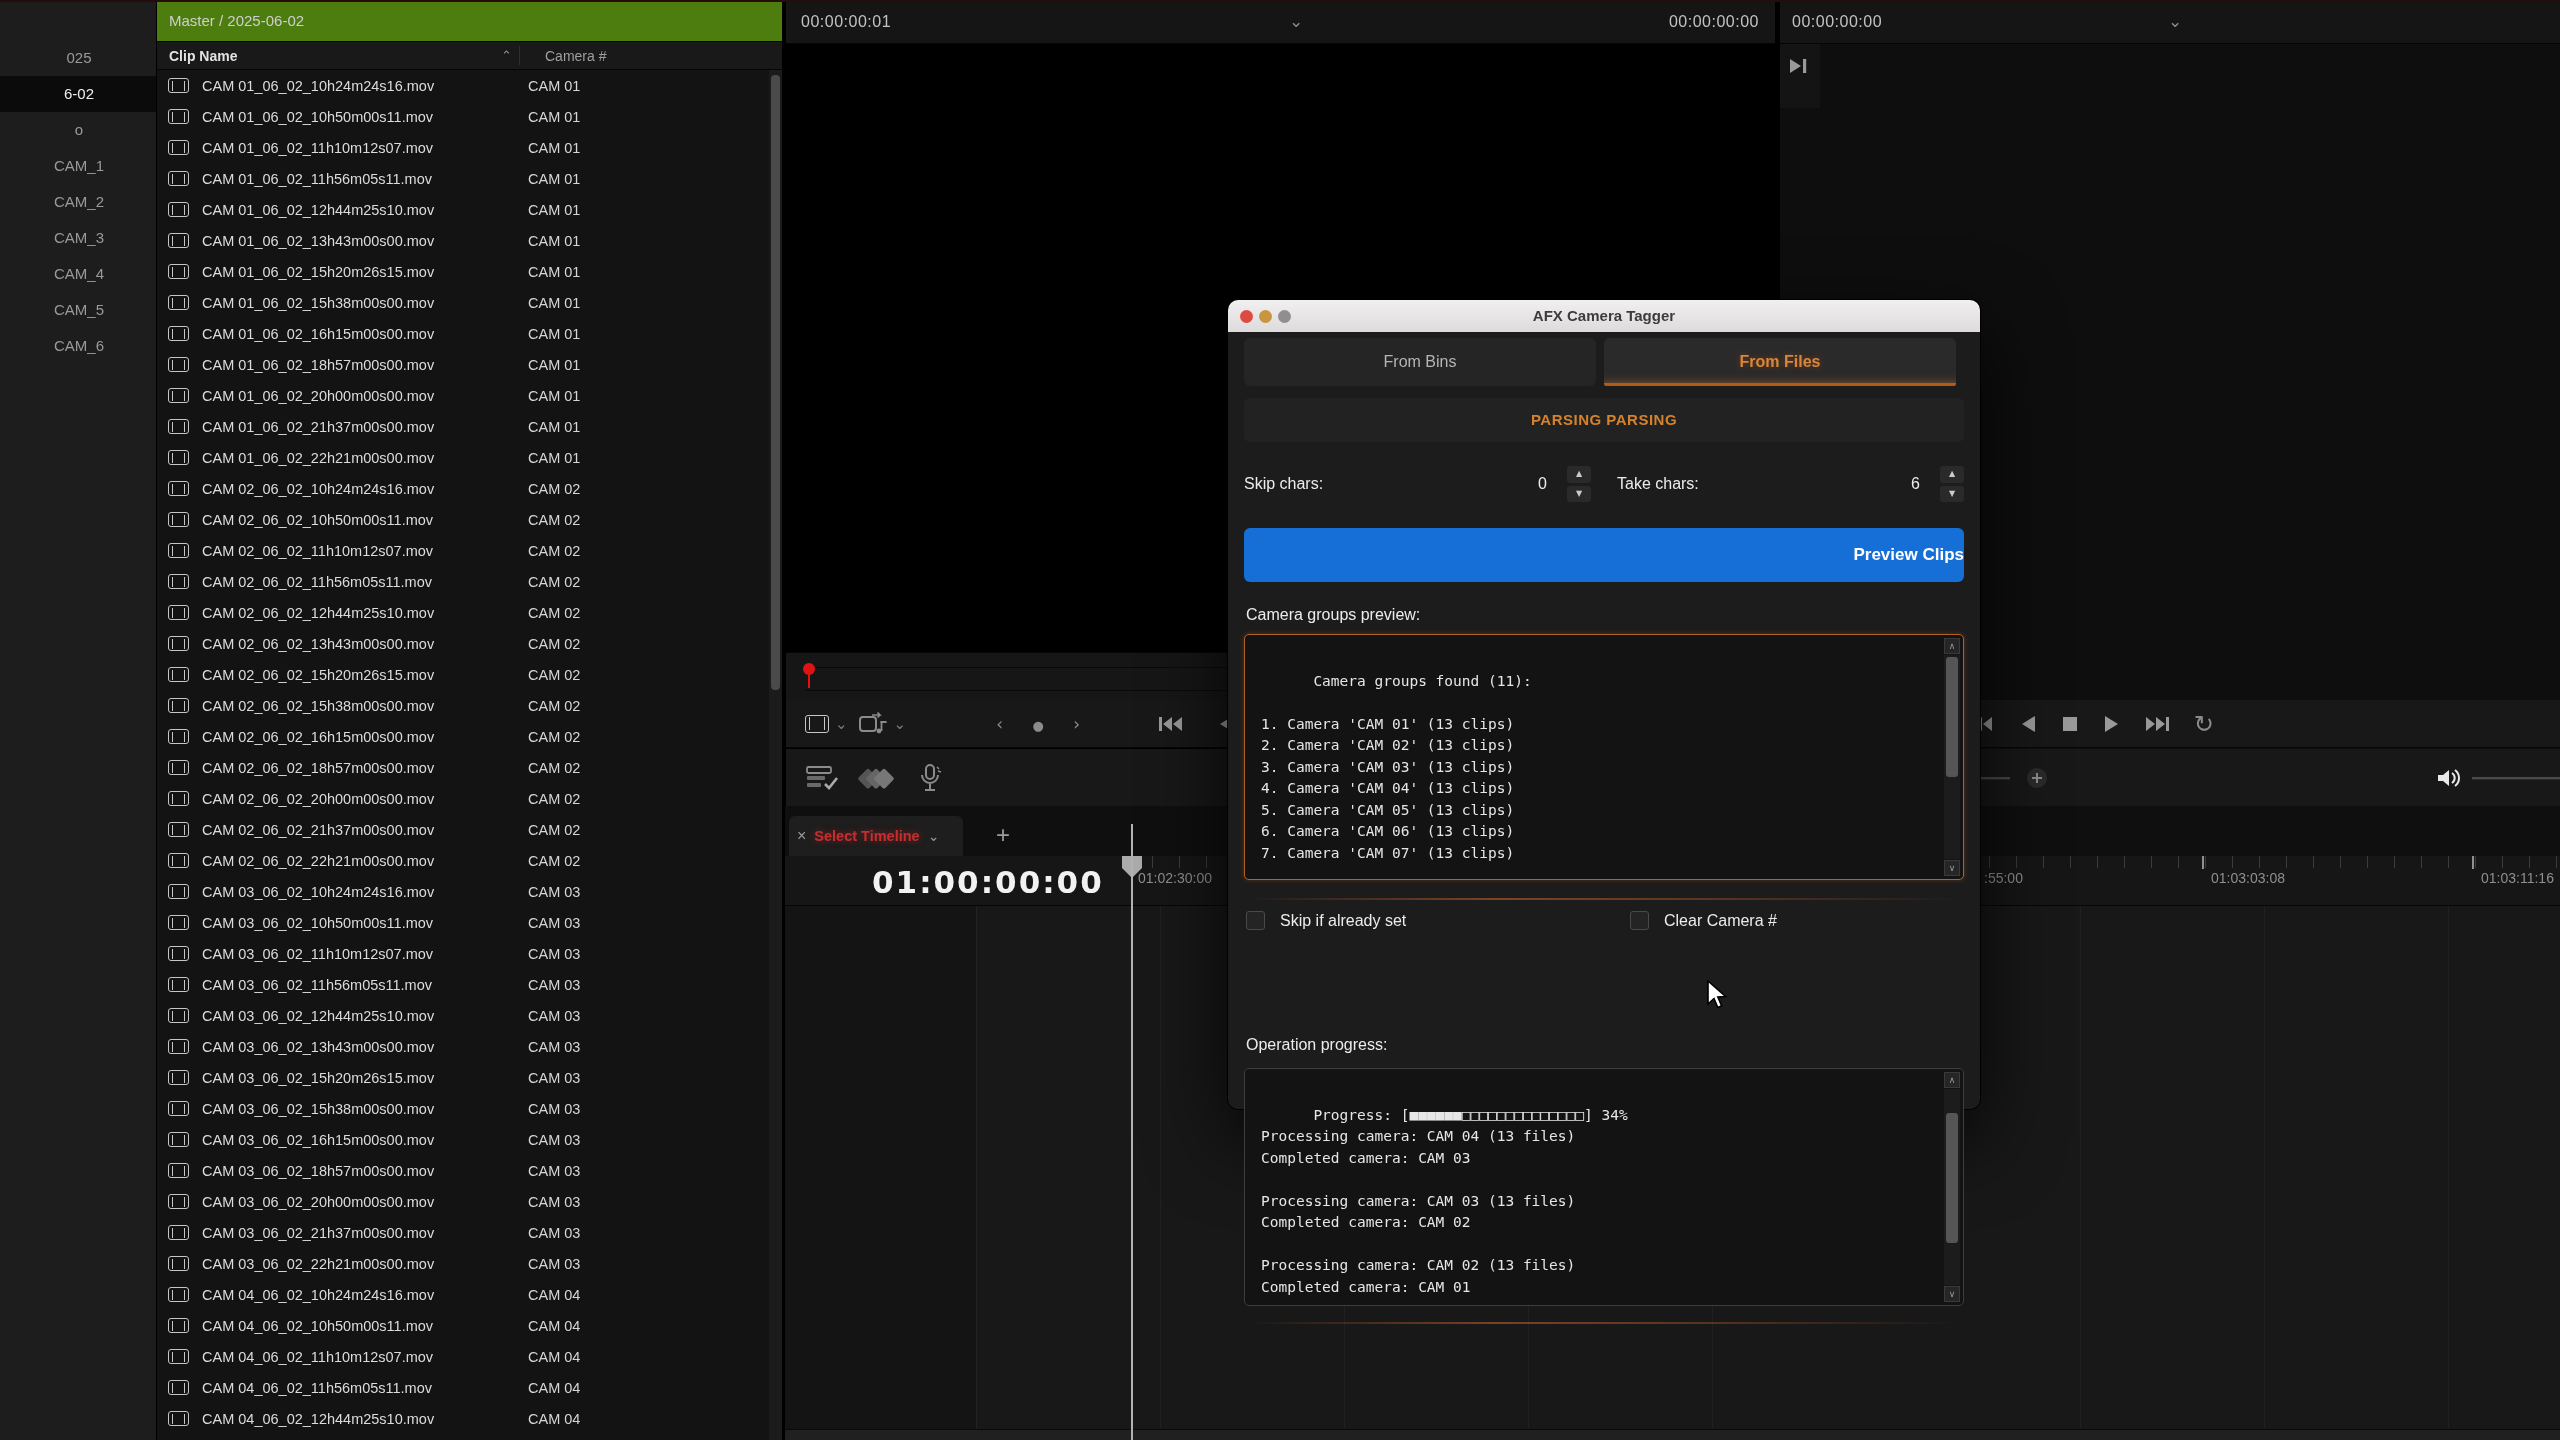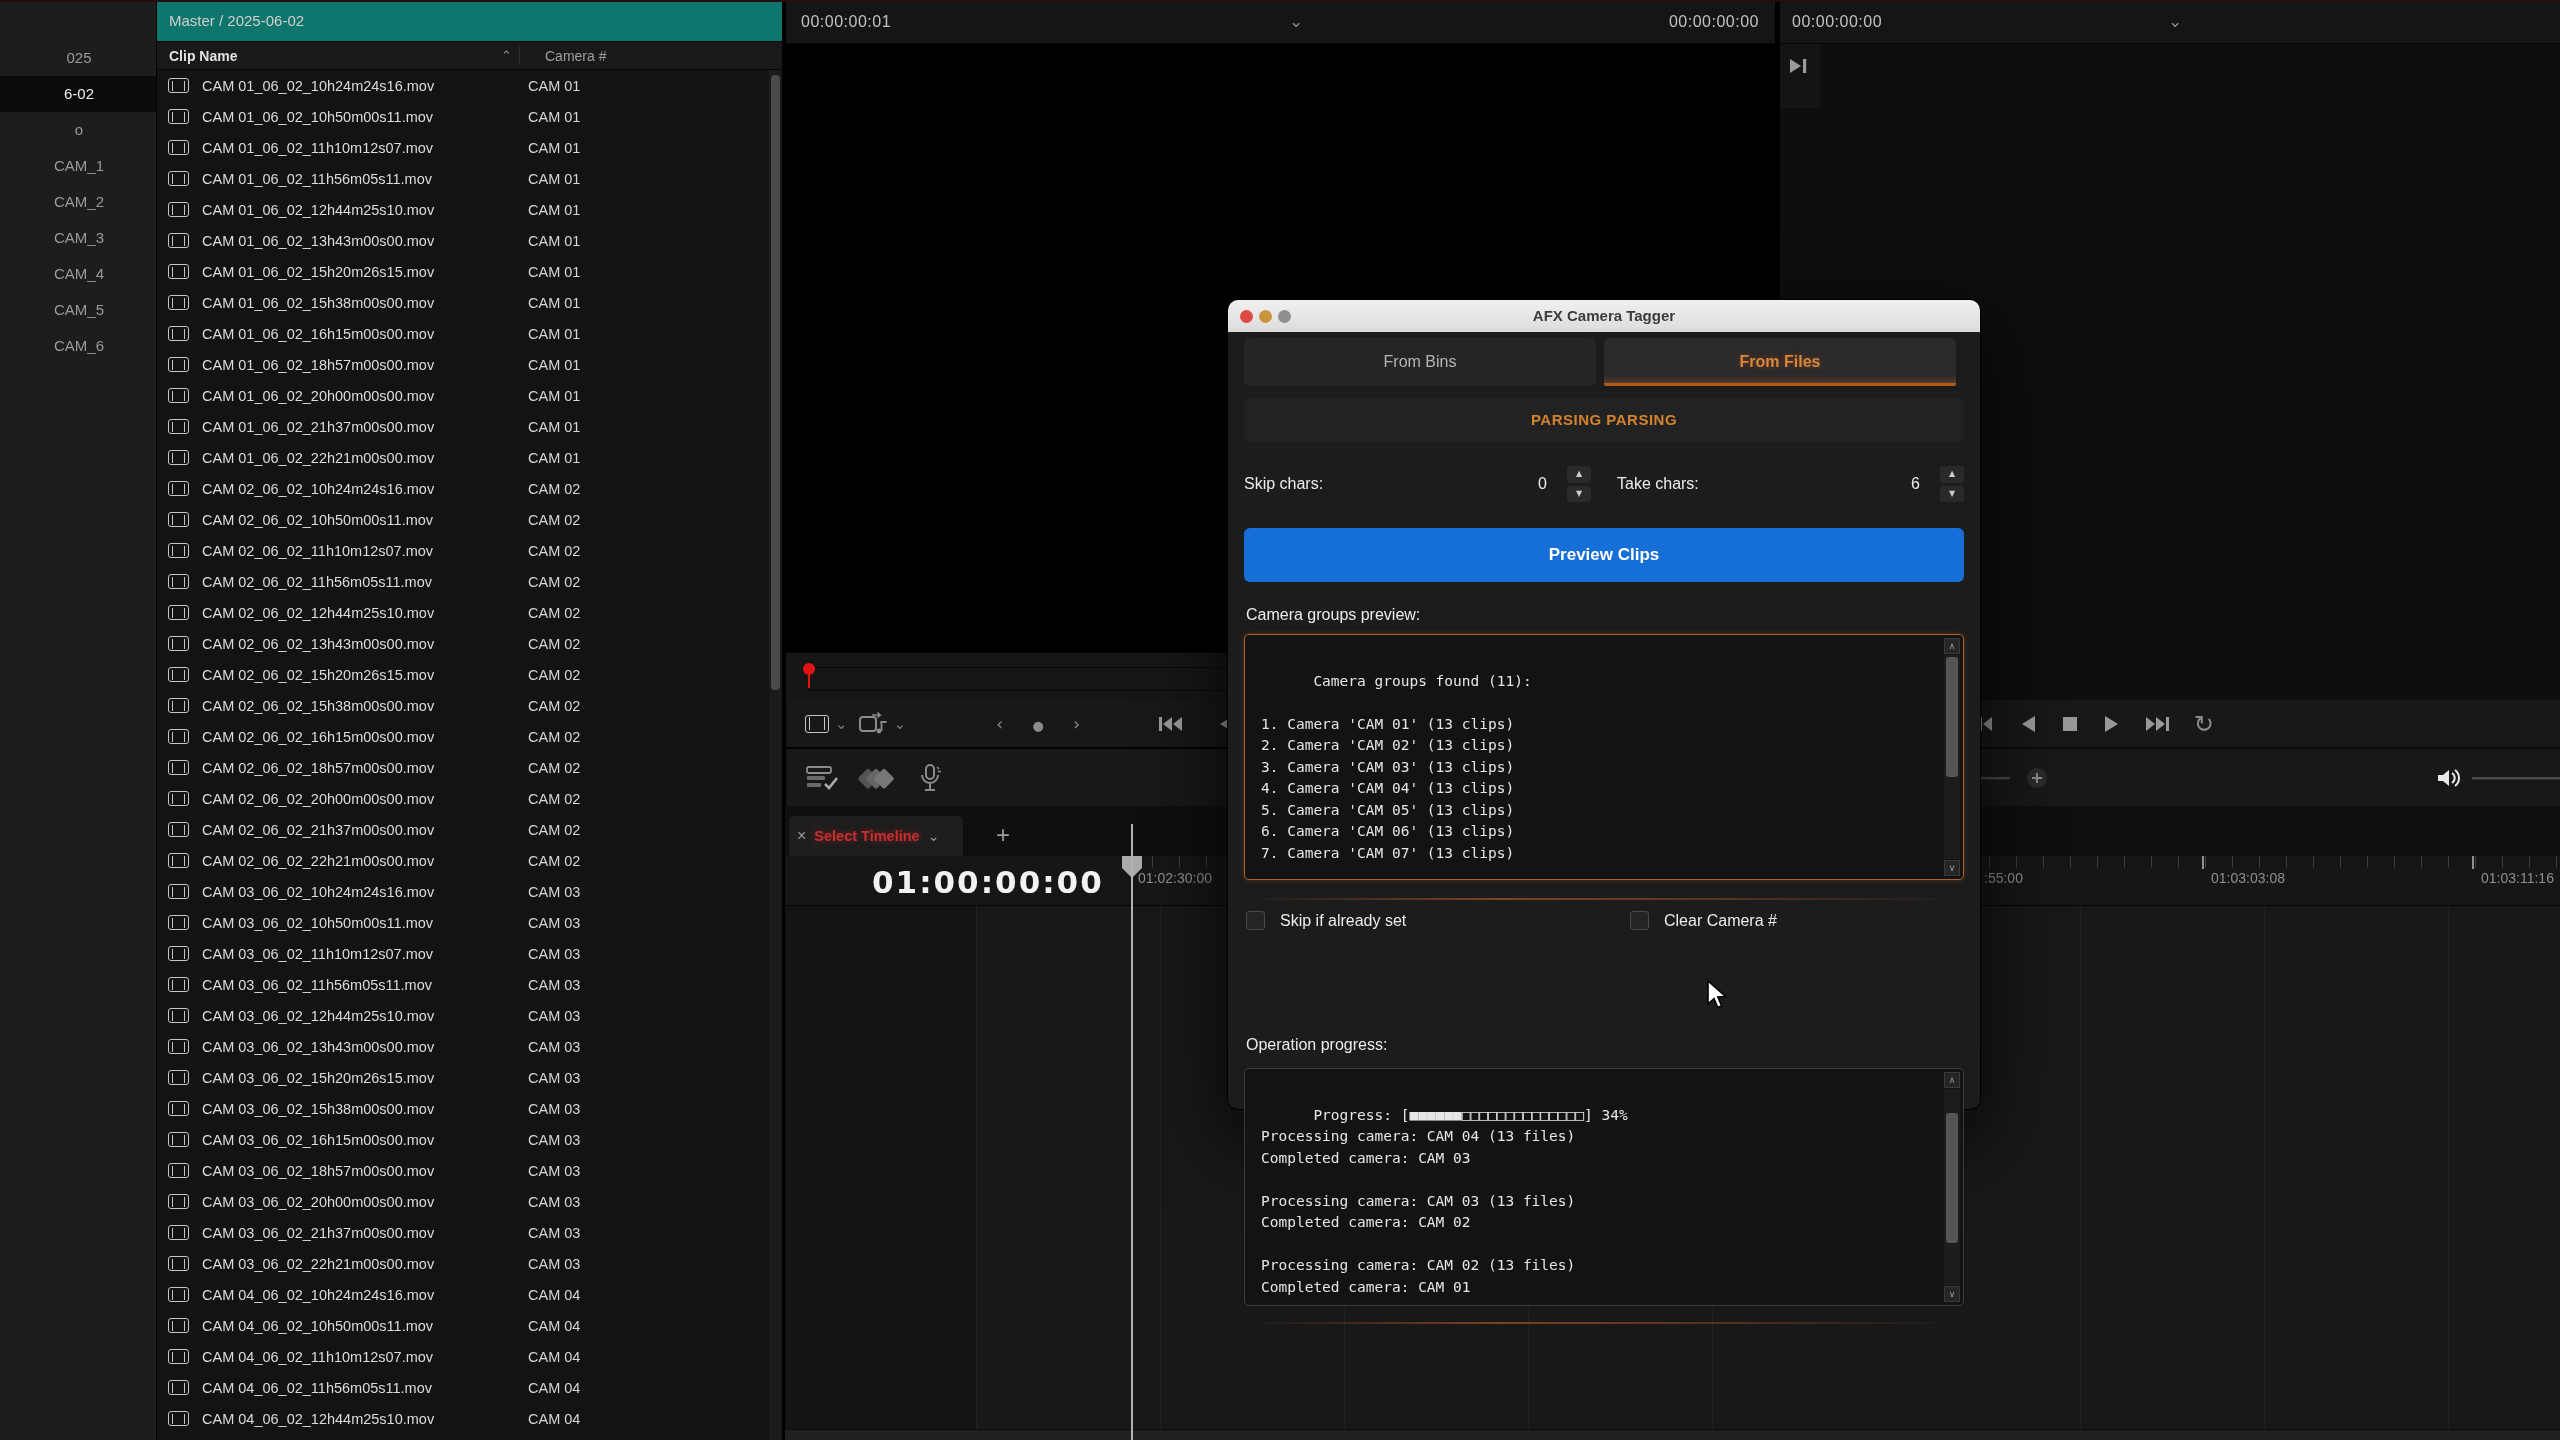--- a/index.html
+++ b/index.html
@@ -10,21 +10,21 @@
   .abs{ position:absolute; }
 
   
   .sidebar{ left:0; top:0; width:157px; height:1440px; background:#1d1d1d; border-right:1px solid #000; }
   .bin-item{ position:relative; height:36px; line-height:36px; color:#9a9a9a; font-size:15px; padding-left:2px; white-space:nowrap; overflow:hidden; }
   .bin-item.selected{ background:#0b0b0b; color:#efefef; }
   .bin-list{ position:absolute; top:40px; left:0; right:0;text-align:center; }
 
   
   .media-pool{ left:157px; top:0; width:625px; height:1440px; background:#131313; }
-  .breadcrumb-bar{ position:absolute; top:0; left:0; right:0; height:42px; background:#0f766e; border-bottom:1px solid #060606; color:#cfcfcf; font-size:15px; line-height:42px; padding-left:12px; }
+  .breadcrumb-bar{ position:absolute; top:0; left:0; right:0; height:42px; background:#4d7c0f; border-bottom:1px solid #060606; color:#cfcfcf; font-size:15px; line-height:42px; padding-left:12px; }
   .list-header{ position:absolute; top:42px; left:0; right:0; height:28px; background:#191919; border-bottom:1px solid #060606; font-size:14px; line-height:28px; }
   .col-clipname{ position:absolute; left:12px; color:#e3e3e3; font-weight:bold; }
   .col-caret{ position:absolute; left:344px; color:#8d8d8d; font-size:13px; }
   .col-divider{ position:absolute; left:362px; top:4px; bottom:4px; width:1px; background:#2e2e2e; }
   .col-camera{ position:absolute; left:388px; color:#9f9f9f;text-align:right; }
   .clip-list{ position:absolute; top:70px; left:0; right:13px; bottom:0; overflow:hidden; }
   .clip-row{ height:31px; display:flex; align-items:center; padding-left:11px; }
   .film-icon{ width:21px; height:15px; border:1.5px solid #c6c6c6; border-radius:3px; position:relative; flex:none; }
   .film-icon::before{ content:""; position:absolute; left:3px; right:3px; top:1.5px; bottom:1.5px; border-left:1.5px solid #c6c6c6; border-right:1.5px solid #c6c6c6; }
   .clip-name{ color:#dcdcdc; font-size:14.5px; margin-left:13px; width:326px; white-space:nowrap; overflow:hidden; }
@@ -89,21 +89,21 @@
   .section-banner{ position:absolute; top:66px; left:16px; right:16px; height:44px; background:#232222; border-radius:6px;
     text-align:center; line-height:44px; color:#d4822e; font-weight:bold; font-size:15px; letter-spacing:.5px; }
   .ctrls{ position:absolute; top:132px; left:16px; right:16px; height:40px; display:flex; }
   .ctrl-half{ flex:1; display:flex; align-items:center; }
   .ctrl-half.second{ padding-left:26px; }
   .ctrl-label{ color:#ececec; font-size:16px; }
   .ctrl-value{ margin-left:auto; margin-right:20px; color:#ececec; font-size:16px; }
   .spinner{ width:24px; height:36px; display:flex; flex-direction:column; gap:3px; }
   .spin-btn{ flex:1; background:#2a2a2a; border-radius:3px; color:#cccccc; font-size:8px; text-align:center; line-height:16px; font-family:"DejaVu Sans",sans-serif; }
   .btn-blue{ position:absolute; top:196px; left:16px; right:16px; height:54px; background:#166fd6; border-radius:6px;
-    color:#fff; font-size:17px; font-weight:bold; text-align:center; line-height:54px; }
+    color:#fff; font-size:17px; font-weight:bold; text-align:right; line-height:54px; }
   .fld-label{ position:absolute; left:18px; color:#ececec; font-size:16px; }
   .console{ position:absolute; left:16px; right:16px; background:#141313; border-radius:5px;
     font-family:"DejaVu Sans Mono", monospace; font-size:14.5px; line-height:21.5px; color:#e6e6e6;
     white-space:pre; overflow:hidden; padding:14px 34px 12px 16px; }
   .console.orange{ border:1px solid #b06327; box-shadow:0 0 5px rgba(190,100,40,.35); }
   .console.gray{ border:1px solid #3d3d3d; }
   .vscroll{ position:absolute; top:3px; bottom:3px; right:3px; width:16px; }
   .vs-btn{ position:absolute; left:0; width:16px; height:16px; background:#262626; border:1px solid #3a3a3a;
     color:#9a9a9a; font-size:9px; text-align:center; line-height:14px; font-family:"DejaVu Sans",sans-serif; }
   .vs-track{ position:absolute; left:0; top:17px; bottom:17px; width:16px; background:#1c1c1c; }

